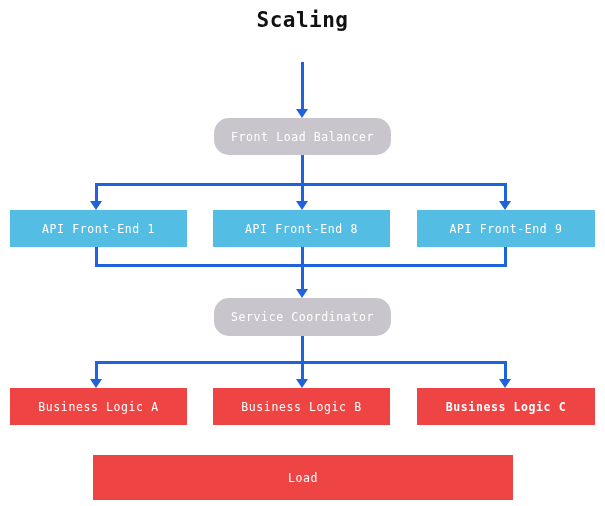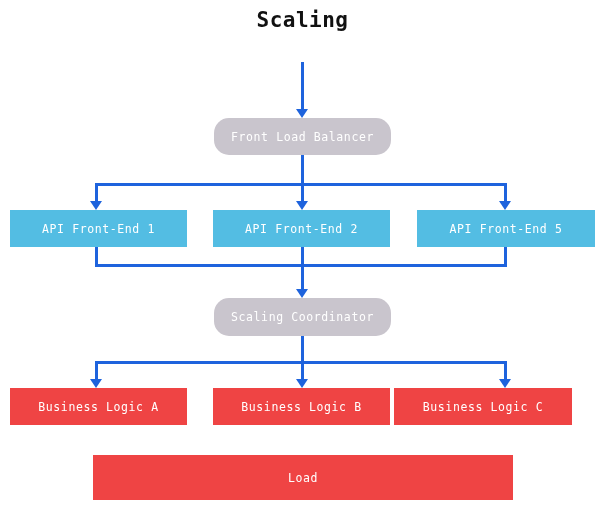--- a/index.html
+++ b/index.html
@@ -66,52 +66,52 @@
   <div class="arrowhead" style="left:90px;top:201px;"></div>
   <div class="conn vline" style="left:301px;top:183px;height:22px;"></div>
   <div class="arrowhead" style="left:296px;top:201px;"></div>
   <div class="conn vline" style="left:504px;top:183px;height:22px;"></div>
   <div class="arrowhead" style="left:499px;top:201px;"></div>
 
   <div class="node n-blue" style="left:10px;top:210px;width:177px;height:37px;">
     <span>API Front-End 1</span>
   </div>
   <div class="node n-blue" style="left:213px;top:210px;width:177px;height:37px;">
-    <span>API Front-End 2</span>
+    <span>API Front-End 8</span>
   </div>
   <div class="node n-blue" style="left:417px;top:210px;width:178px;height:37px;">
-    <span>API Front-End 5</span>
+    <span>API Front-End 9</span>
   </div>
 
   <div class="conn vline" style="left:95px;top:247px;height:20px;"></div>
   <div class="conn vline" style="left:504px;top:247px;height:20px;"></div>
   <div class="conn hline" style="left:95px;top:264px;width:412px;"></div>
   <div class="conn vline" style="left:301px;top:247px;height:45px;"></div>
   <div class="arrowhead" style="left:296px;top:289px;"></div>
 
   <div class="node n-gray" style="left:214px;top:298px;width:177px;height:38px;">
-    <span>Scaling Coordinator</span>
+    <span>Service Coordinator</span>
   </div>
 
   <div class="conn vline" style="left:301px;top:336px;height:28px;"></div>
   <div class="conn hline" style="left:95px;top:361px;width:412px;"></div>
   <div class="conn vline" style="left:95px;top:361px;height:22px;"></div>
   <div class="arrowhead" style="left:90px;top:379px;"></div>
   <div class="conn vline" style="left:301px;top:361px;height:22px;"></div>
   <div class="arrowhead" style="left:296px;top:379px;"></div>
   <div class="conn vline" style="left:504px;top:361px;height:22px;"></div>
   <div class="arrowhead" style="left:499px;top:379px;"></div>
 
   <div class="node n-peach" style="left:10px;top:388px;width:177px;height:37px;">
     <span>Business Logic A</span>
   </div>
   <div class="node n-peach" style="left:213px;top:388px;width:177px;height:37px;">
     <span>Business Logic B</span>
   </div>
-  <div class="node n-peach" style="left:394px;top:388px;width:178px;height:37px;">
+  <div class="node n-peach" style="left:417px;top:388px;width:178px;height:37px;font-weight:bold;">
     <span>Business Logic C</span>
   </div>
 
   <div class="node n-peach" style="left:93px;top:455px;width:420px;height:45px;">
     <span>Load</span>
   </div>
 
 </div>
 
 </body></html>

